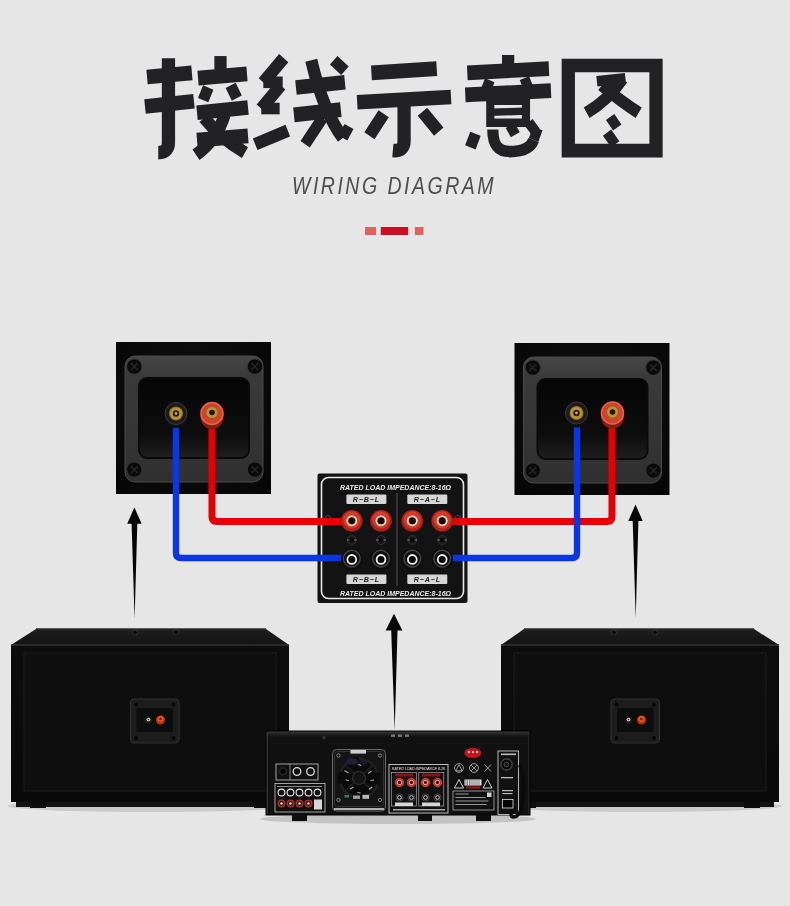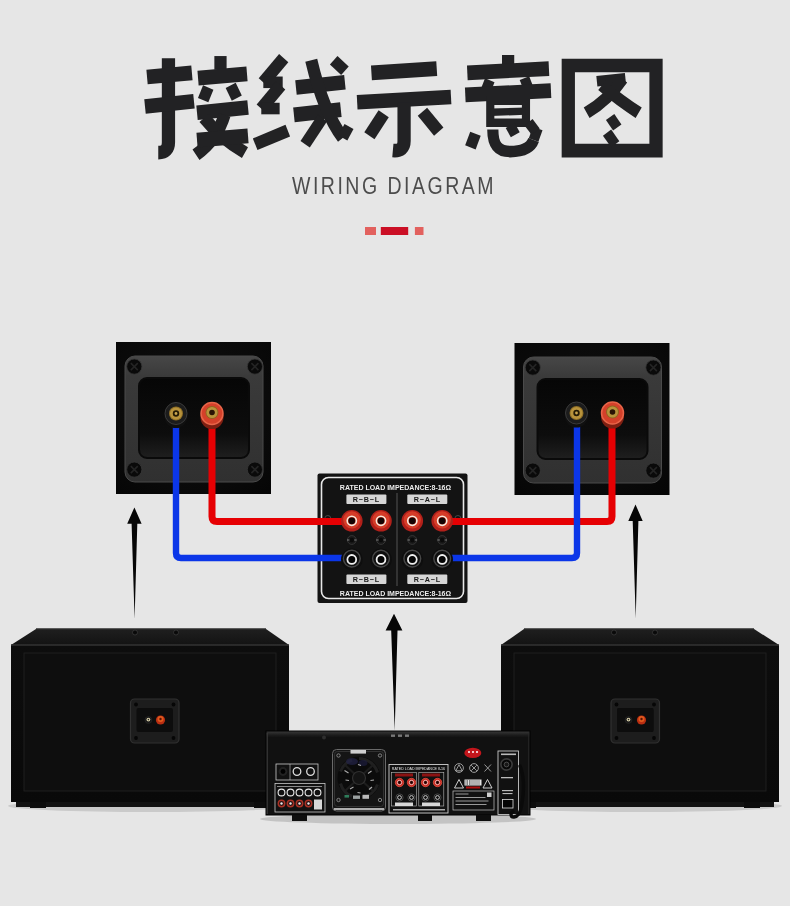--- a/index.html
+++ b/index.html
@@ -1,16 +1,16 @@
 <!DOCTYPE html>
 <html><head>
 <meta charset="utf-8">
 <style>
 html,body{margin:0;padding:0;background:#e6e6e6;}
-#page{position:relative;width:790px;height:906px;background:#e6e6e6;overflow:hidden;font-family:"Liberation Sans",sans-serif;}
+#page{position:relative;width:790px;height:906px;background:#e6e6e6;overflow:hidden;font-family:"Liberation Sans",sans-serif;font-style:italic;}
 </style>
 </head>
 <body>
 <div id="page">
 <svg width="790" height="906" viewBox="0 0 790 906">
 <defs>
   <radialGradient id="panelbg" cx="50%" cy="42%" r="78%">
     <stop offset="0%" stop-color="#101010"></stop>
     <stop offset="72%" stop-color="#090909"></stop>
     <stop offset="100%" stop-color="#050505"></stop>

